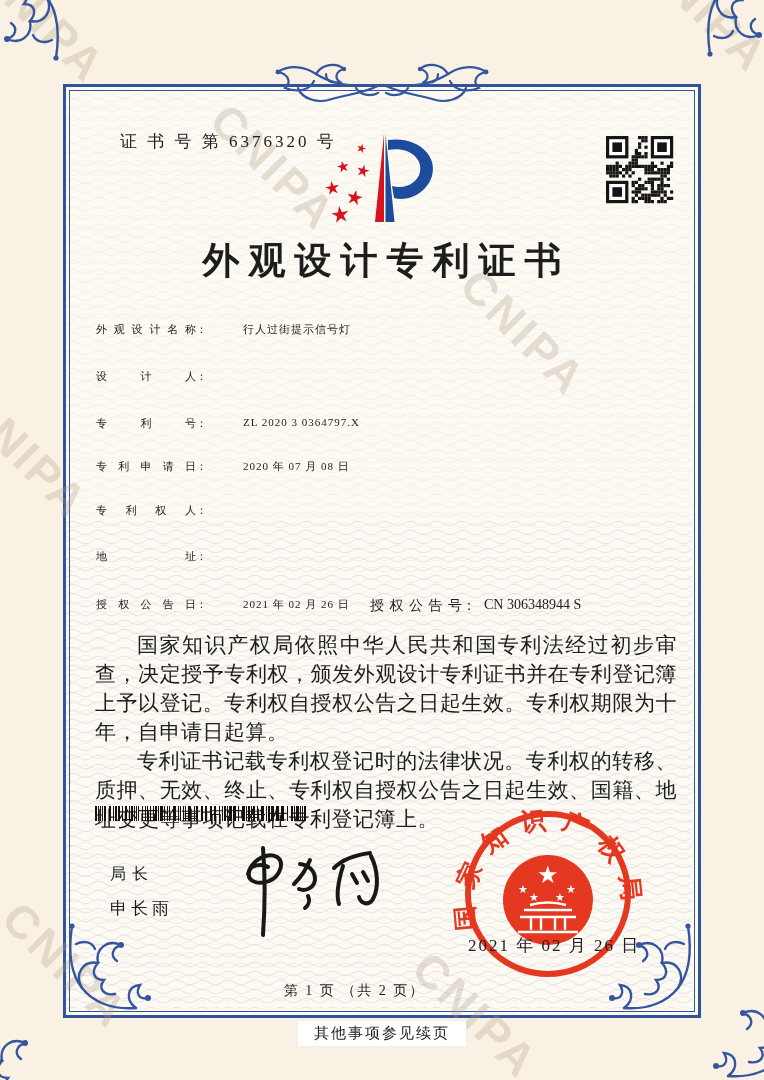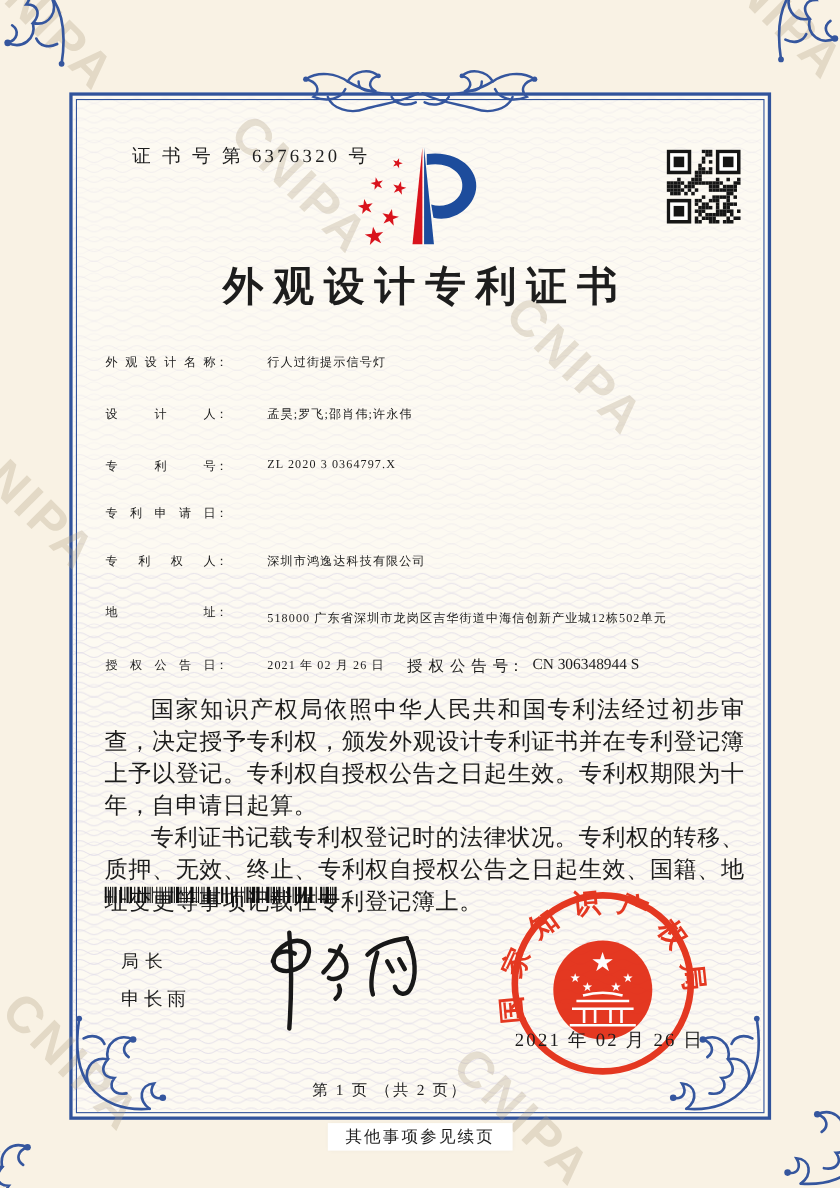--- a/index.html
+++ b/index.html
@@ -307,40 +307,38 @@
   <div class="title">外观设计专利证书</div>
 
   <div class="field" style="top:322px">
     <span class="lab">外观设计名称</span>
       <span class="colon">：</span>
       <span class="val">行人过街提示信号灯</span>
   </div>
   <div class="field" style="top:369px">
     <span class="lab">设计人</span>
       <span class="colon">：</span>
-      <span class="val">孟昊;罗飞;邵肖伟;许永伟</span>
   </div>
   <div class="field" style="top:416px">
     <span class="lab">专利号</span>
       <span class="colon">：</span>
       <span class="val">ZL 2020 3 0364797.X</span>
   </div>
   <div class="field" style="top:459px">
     <span class="lab">专利申请日</span>
       <span class="colon">：</span>
+      <span class="val">2020 年 07 月 08 日</span>
   </div>
   <div class="field" style="top:503px">
     <span class="lab">专利权人</span>
       <span class="colon">：</span>
-      <span class="val">深圳市鸿逸达科技有限公司</span>
   </div>
   <div class="field" style="top:549px">
     <span class="lab">地址</span>
       <span class="colon">：</span>
-      <span class="val wrap">518000 广东省深圳市龙岗区吉华街道中海信创新产业城12栋502单元</span>
   </div>
   <div class="field" style="top:597px">
     <span class="lab">授权公告日</span>
       <span class="colon">：</span>
       <span class="val">2021 年 02 月 26 日</span>
   </div>
   <div class="field2" style="top:597px">
     <span class="lab">授权公告号</span>
       <span class="colon">：</span>
       <span class="val">CN 306348944 S</span>

